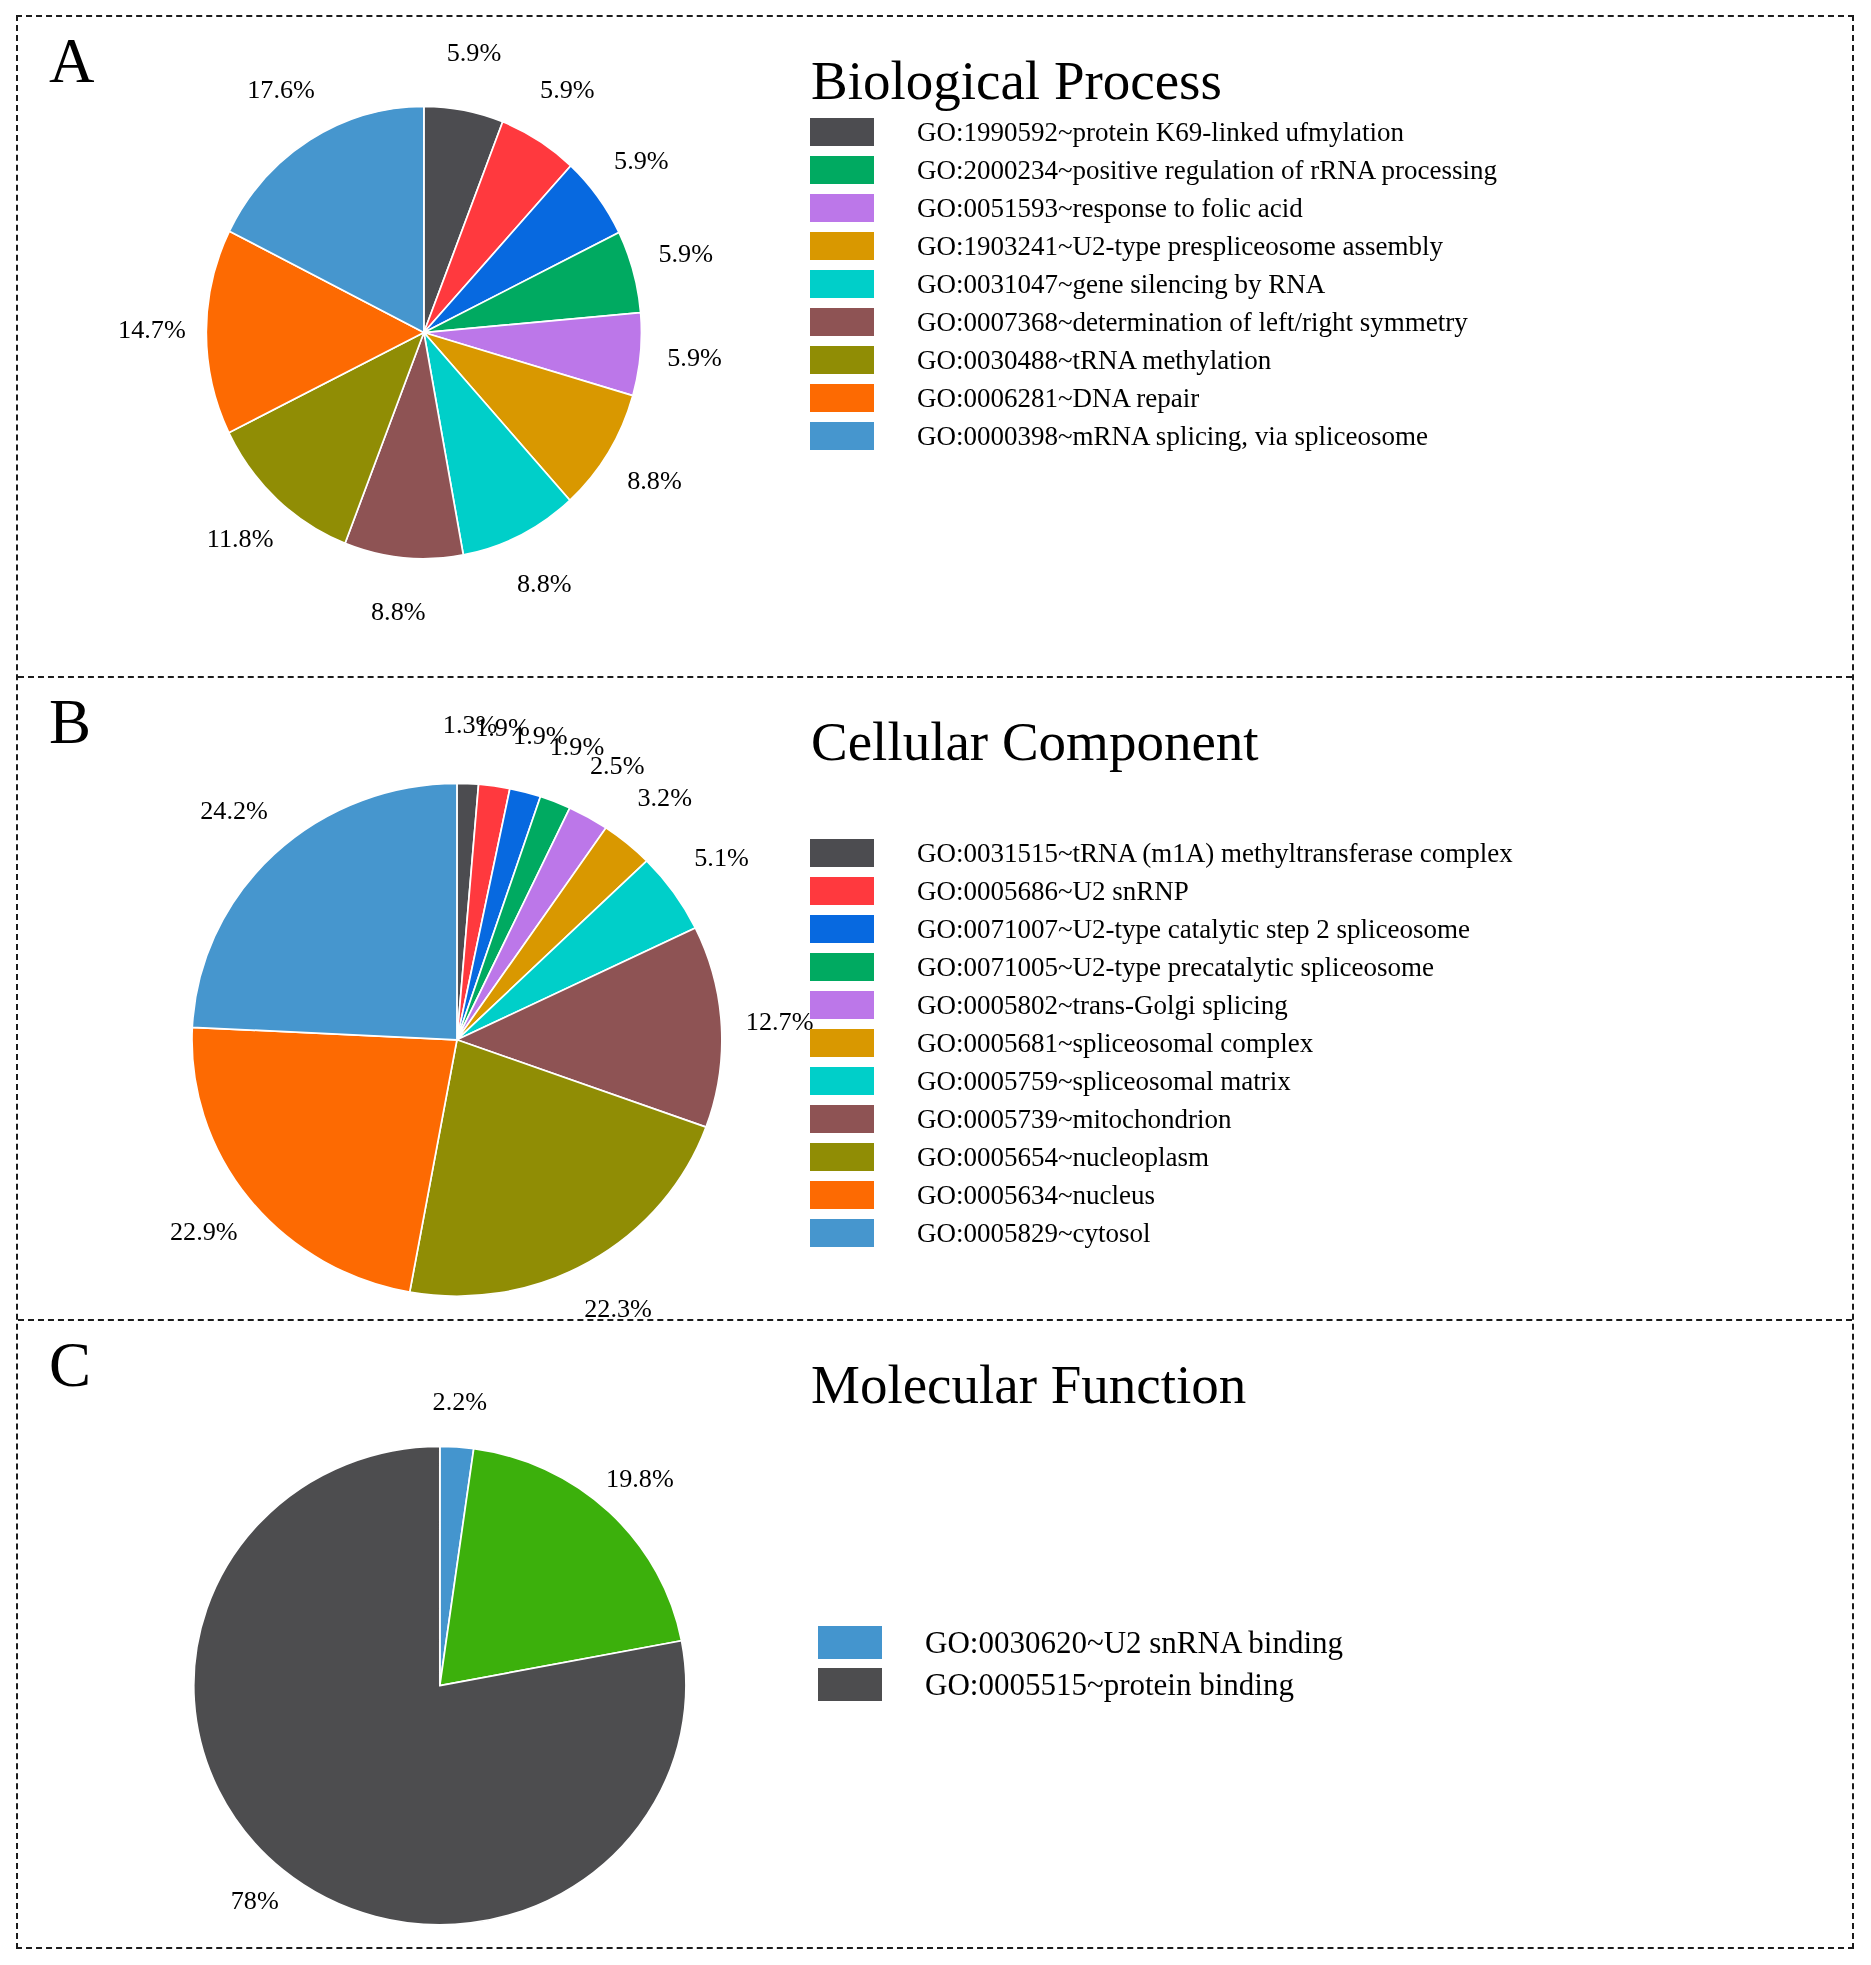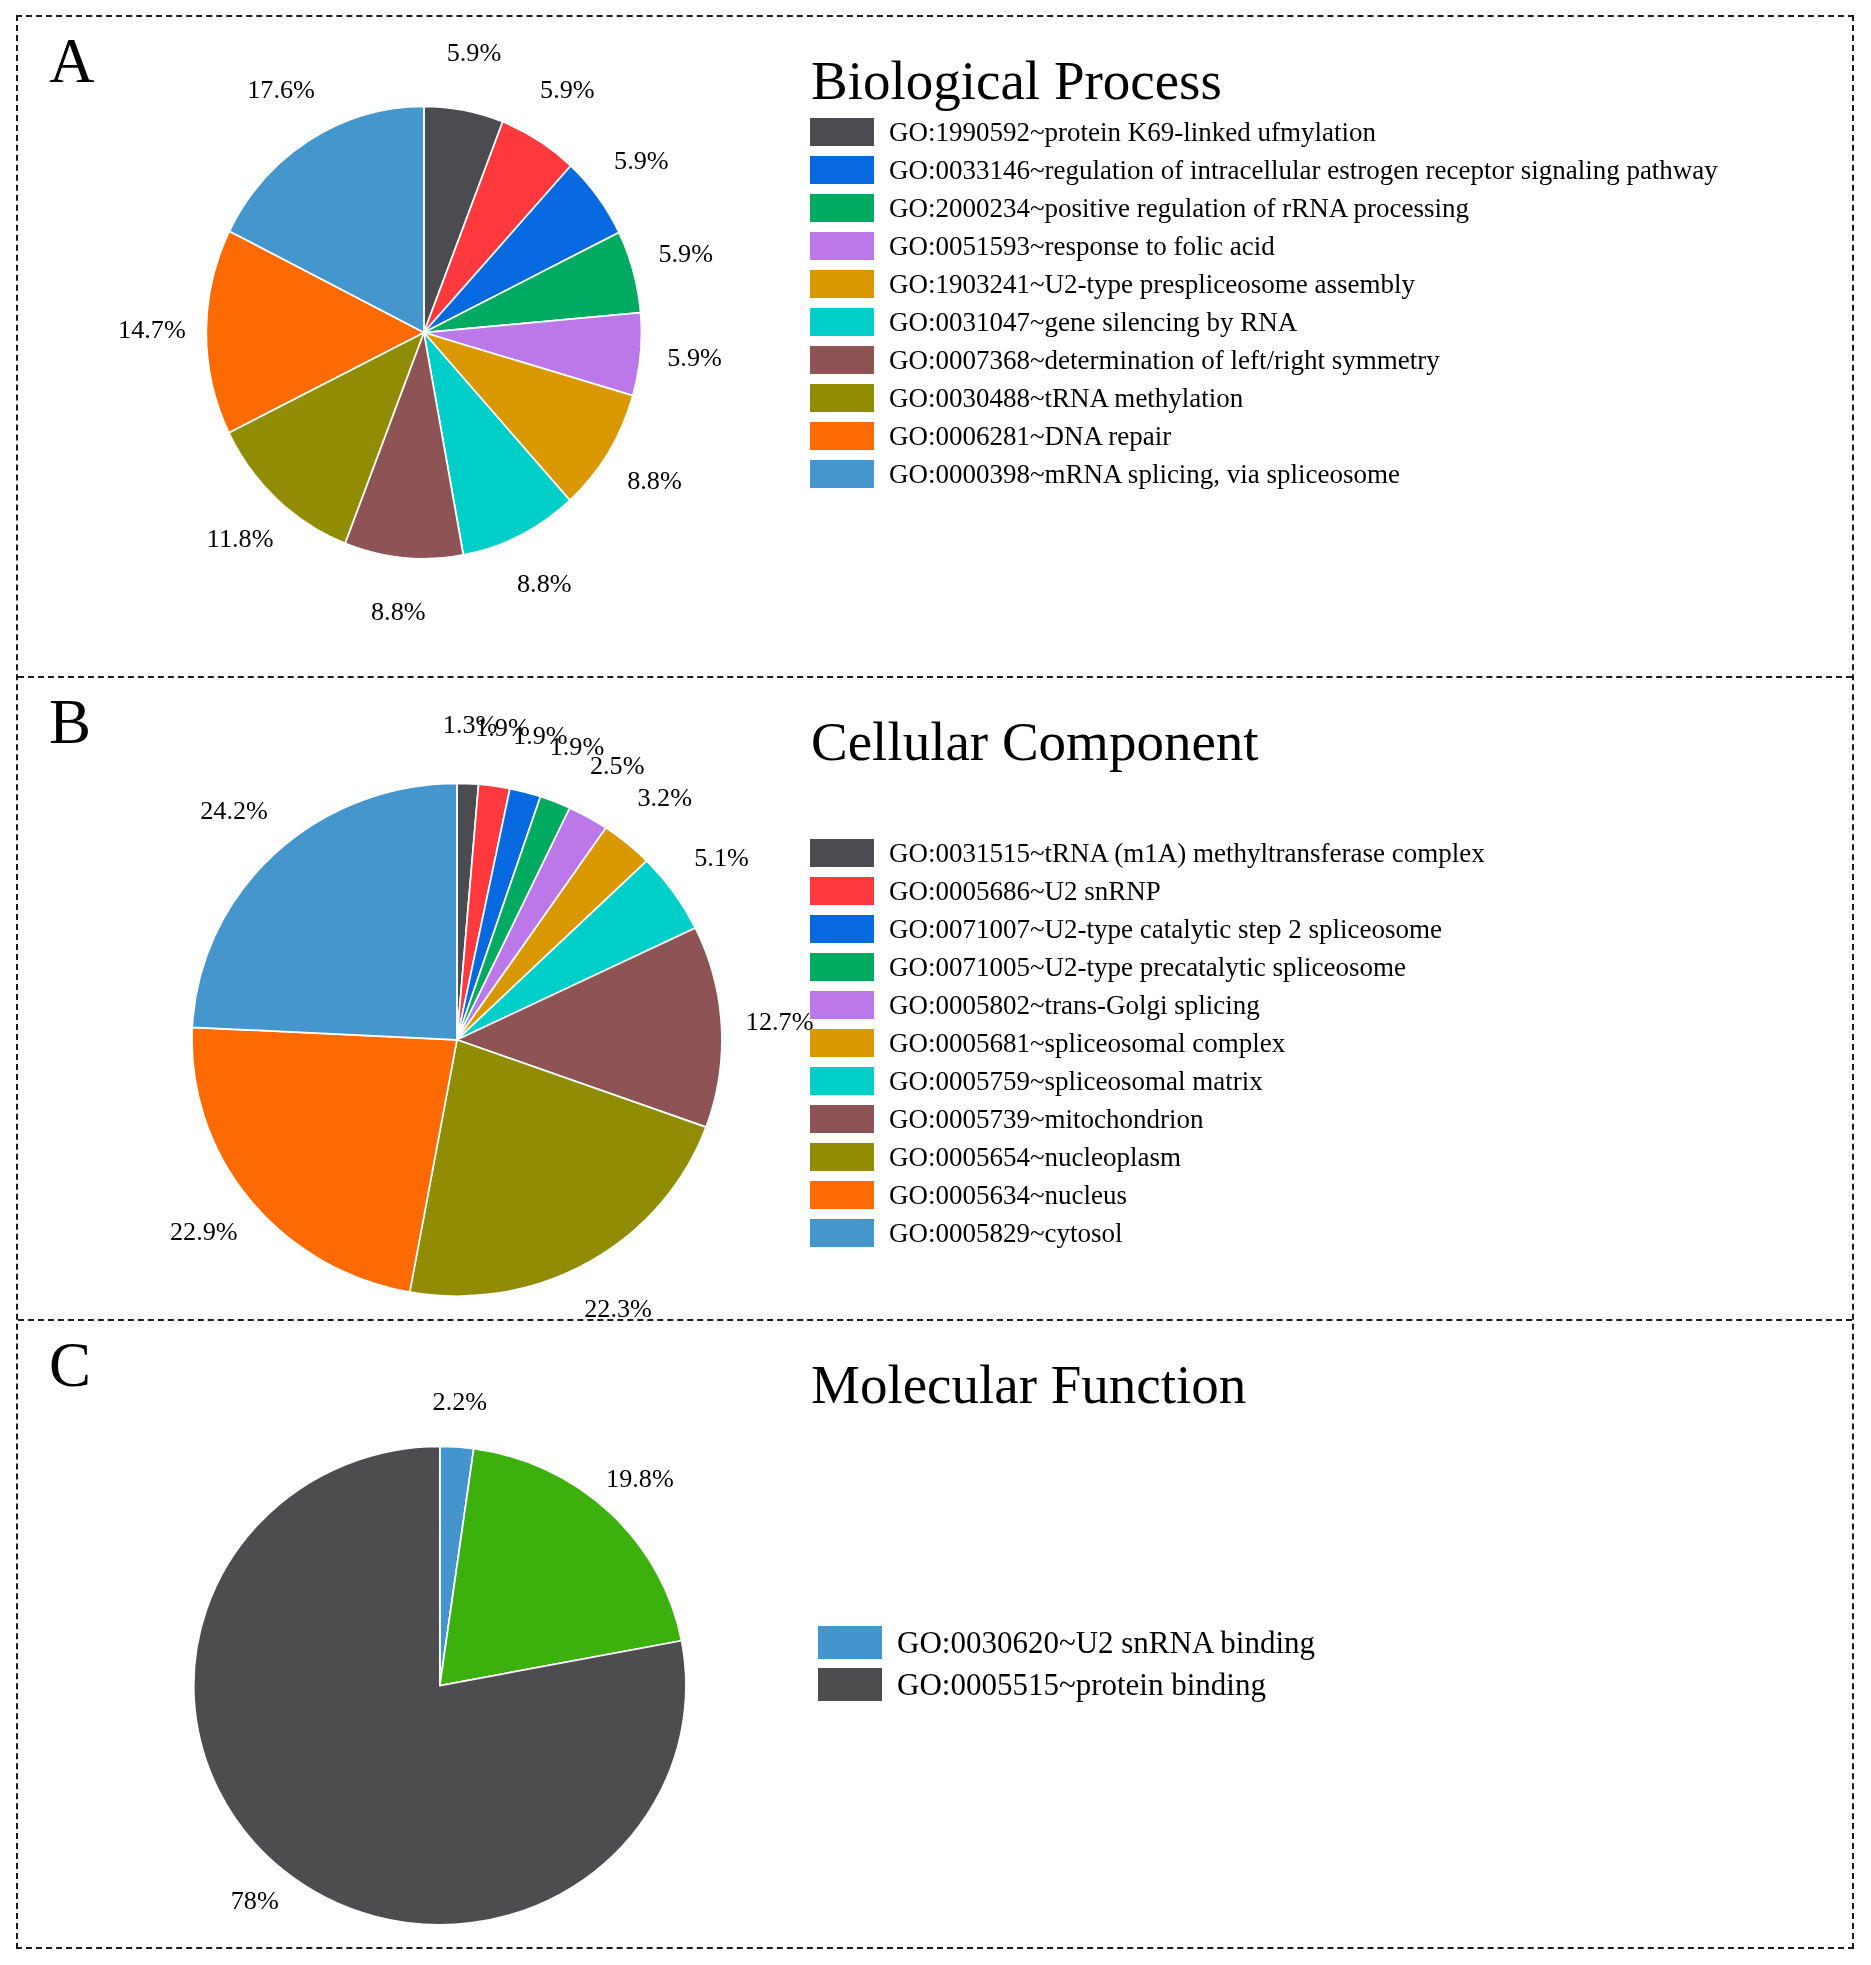--- a/index.html
+++ b/index.html
@@ -82,20 +82,21 @@
     height: 28.5px;
     margin-right: 15px;
     flex: 0 0 auto;
   }
   .legend-c .legend-swatch { height: 33px; }
   .legend-label {
     font-size: 27px;
     white-space: nowrap;
     color: #000000;
     line-height: 1;
+    margin-left: 28px;
   }
   .legend-c .legend-label { font-size: 31px; }
 </style>
 </head>
 <body>
 
 <div class="frame">
 
   <section class="panel panel-a">
     <div class="panel-letter">A</div>
@@ -123,24 +124,20 @@
         <text x="234.5" y="552.4" text-anchor="middle" dominant-baseline="middle" font-size="46">14.7%</text>
         <path d="M 712 554 L 370.55 375.99 A 382 397 0 0 1 712.00 157.00 Z" fill="#4696CE" stroke="#ffffff" stroke-width="3"></path>
         <text x="461.2" y="131.7" text-anchor="middle" dominant-baseline="middle" font-size="46">17.6%</text>
       </svg>
     <div class="legend legend-a">
         <div class="legend-row">
           <span class="legend-swatch" style="background: rgb(76, 76, 80);"></span>
           <span class="legend-label">GO:1990592~protein K69-linked ufmylation</span>
         </div>
         <div class="legend-row">
-          <span class="legend-swatch" style="background: rgb(7, 105, 224);"></span>
-          <span class="legend-label">GO:0033146~regulation of intracellular estrogen receptor signaling pathway</span>
-        </div>
-        <div class="legend-row">
           <span class="legend-swatch" style="background: rgb(0, 170, 97);"></span>
           <span class="legend-label">GO:2000234~positive regulation of rRNA processing</span>
         </div>
         <div class="legend-row">
           <span class="legend-swatch" style="background: rgb(188, 119, 233);"></span>
           <span class="legend-label">GO:0051593~response to folic acid</span>
         </div>
         <div class="legend-row">
           <span class="legend-swatch" style="background: rgb(217, 152, 0);"></span>
           <span class="legend-label">GO:1903241~U2-type prespliceosome assembly</span>

